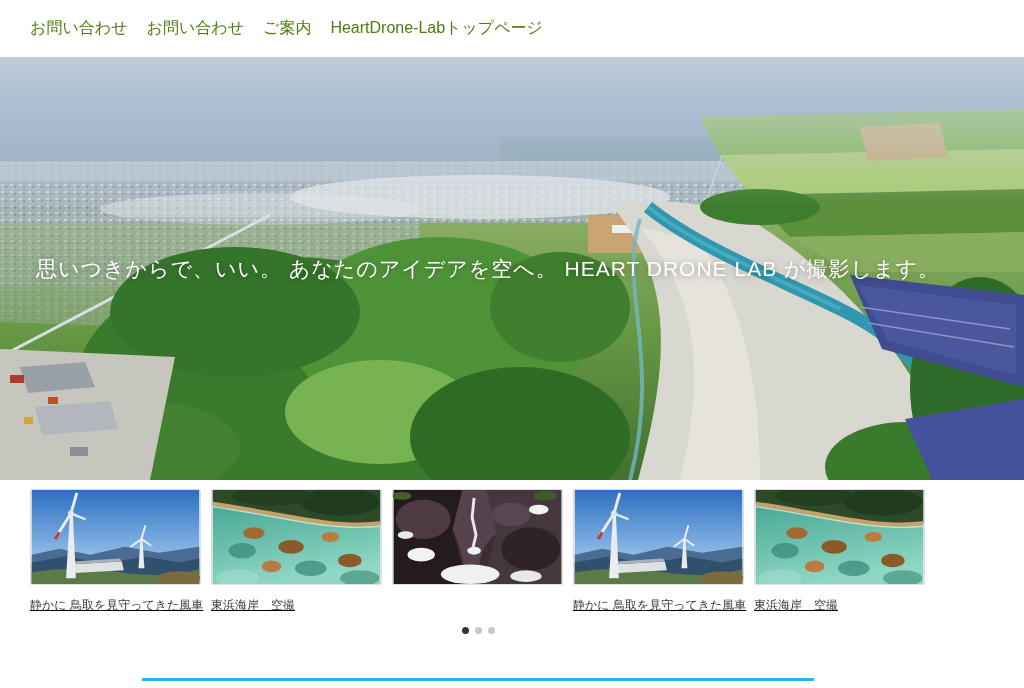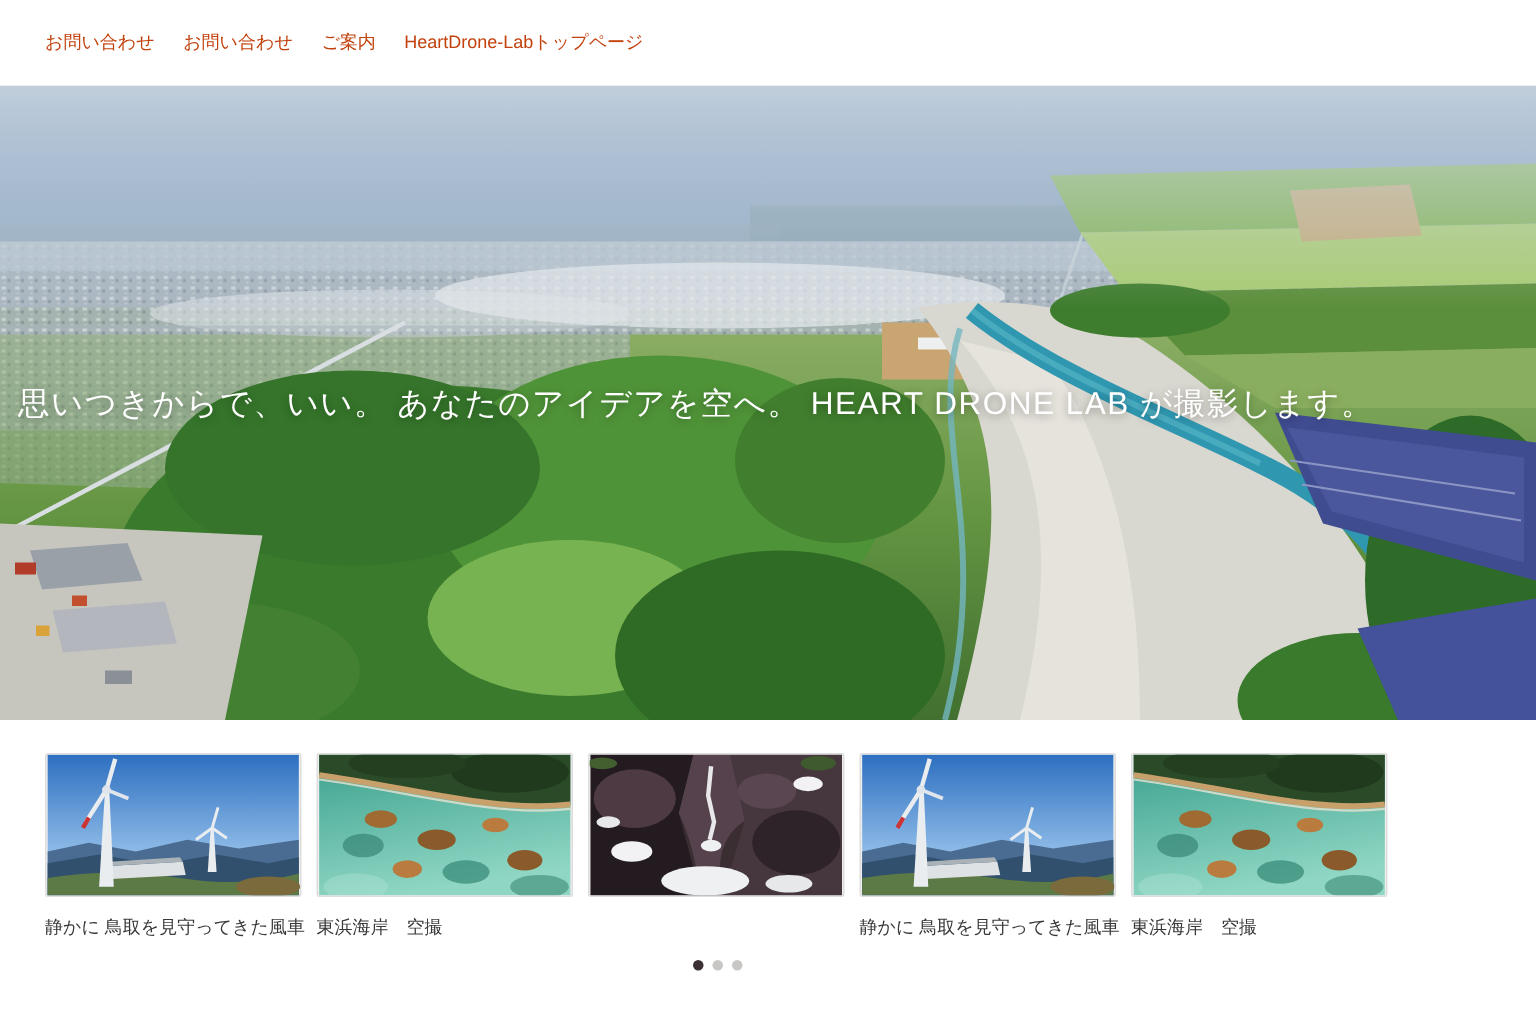--- a/index.html
+++ b/index.html
@@ -6,31 +6,31 @@
   html,body { width:1024px; height:688px; overflow:hidden; background:#fff;
     font-family:"Liberation Sans","DejaVu Sans",sans-serif; }
 
   .container { width:896px; margin-left:30px; }
 
   
   .site-header { height:57px; background:#fff; display:flex; align-items:center; }
   .site-header .container { display:flex; align-items:center; justify-content:space-between; }
   .brand { font-size:18px; font-weight:bold; color:#3c3c3c; letter-spacing:.2px; cursor:pointer; }
   .main-nav { display:flex; gap:19px; }
-  .main-nav a { font-size:12px; color:#c2410c; text-decoration:none; cursor:pointer; white-space:nowrap; }
+  .main-nav a { font-size:16px; color:#4d7c0f; text-decoration:none; cursor:pointer; white-space:nowrap; }
 
   
   .hero { position:relative; width:1024px; height:423px; overflow:hidden; }
   .hero svg.art { position:absolute; inset:0; width:100%; height:100%; display:block; }
-  .hero-text-wrap { position:absolute; left:12px; width:896px; top:198px; text-align:center; }
+  .hero-text-wrap { position:absolute; left:36px; width:896px; top:198px; text-align:center; }
   .hero-tagline { color:#fff; font-size:21px; letter-spacing:1px; white-space:nowrap;
     text-shadow:0 1px 6px rgba(0,0,0,.35); font-weight:400; }
 
   
-  .gallery { margin-top:22px; }
+  .gallery { margin-top:9px;text-decoration:underline; }
   .track { display:flex; gap:10px; width:896px; margin-left:30px; }
   .card-wrap { width:171px; flex:0 0 171px; }
   .thumb { width:171px; height:96px; border:1px solid #ddd; border-radius:2px; overflow:hidden;
     background:#eee; cursor:pointer; }
   .thumb svg { display:block; width:100%; height:100%; }
   .caption { margin-top:12px; font-size:12px; color:#383838; white-space:nowrap; }
 
   .dots { width:896px; margin-left:30px; margin-top:13px; display:flex; justify-content:center; gap:6px; }
   .dot { width:7px; height:7px; border-radius:50%; background:#c9c6c6; cursor:pointer; }
   .dot.active { background:#3b3134; }

